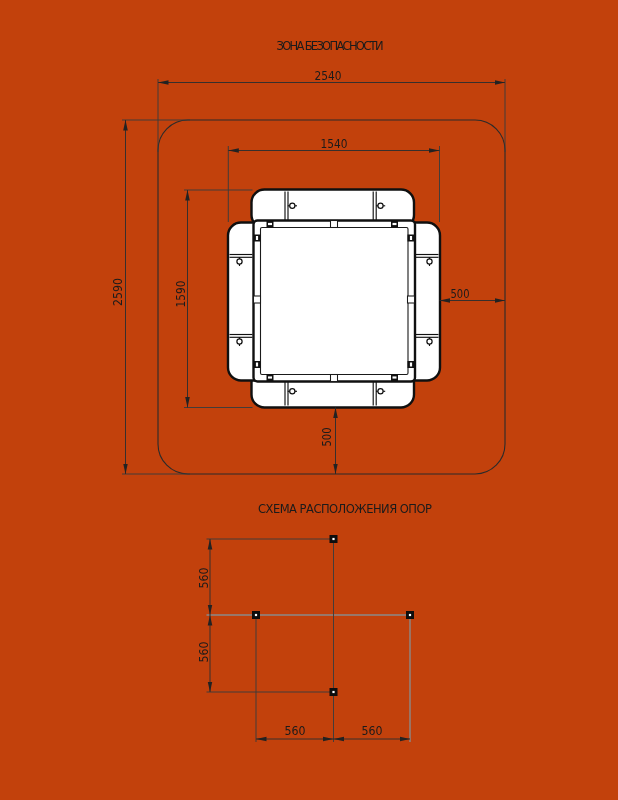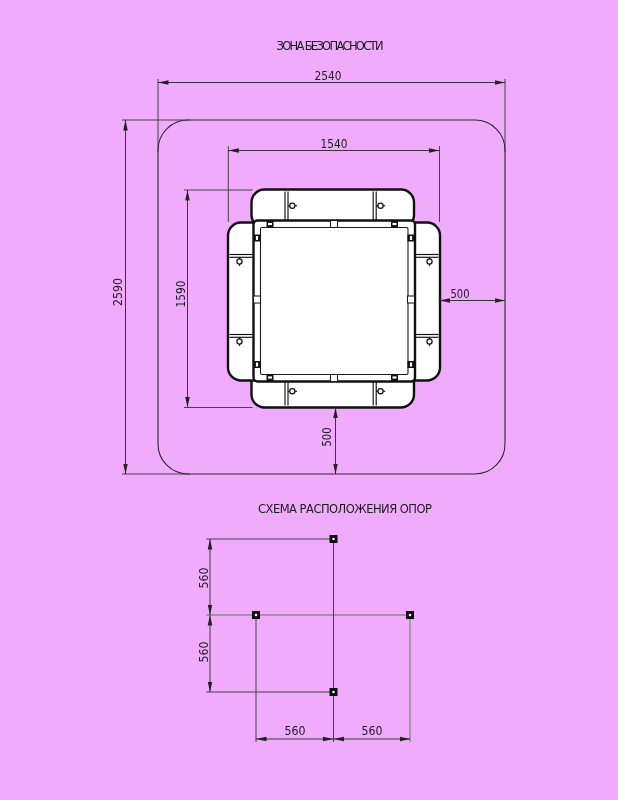--- a/index.html
+++ b/index.html
@@ -1,17 +1,17 @@
 <!DOCTYPE html>
 <html><head>
 <meta charset="utf-8">
 <style>
   html,body{margin:0;padding:0;background:#ffffff;}
   .canvas{
-    position:relative;width:618px;height:800px;background:#f0abfc;
+    position:relative;width:618px;height:800px;background:#c2410c;
     font-family:"DejaVu Sans",sans-serif;overflow:hidden;
   }
   svg{display:block;}
   .thin{stroke:#2b2b2b;stroke-width:1.1;fill:none;}
   .thick{stroke:#101010;stroke-width:2.4;fill:#ffffff;}
   .innerline{stroke:#1a1a1a;stroke-width:1.1;fill:none;}
   .xline{stroke:#3c3c3c;stroke-width:0.95;fill:none;}
   .dimline{stroke:#2e2e2e;stroke-width:0.95;fill:none;}
   .lgray{stroke:#8a8a8a;stroke-width:1.4;fill:none;}
   .brk{stroke:#101010;stroke-width:1.15;fill:none;}

